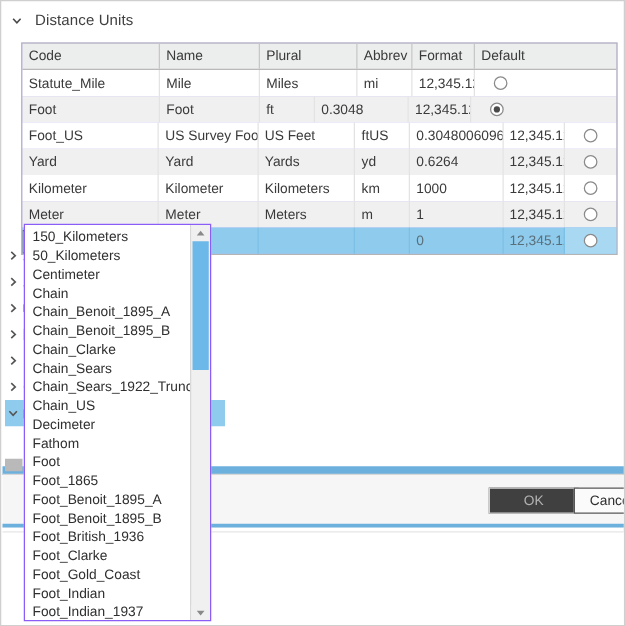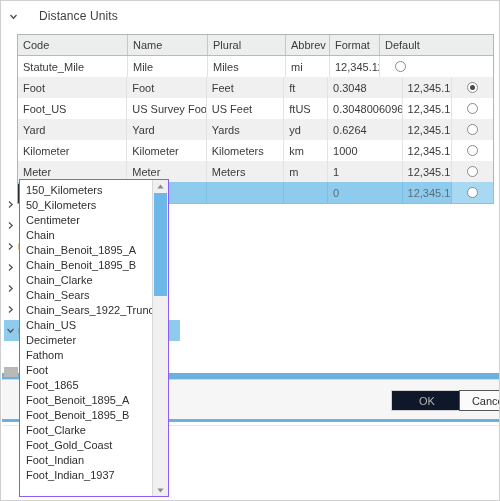--- a/index.html
+++ b/index.html
@@ -28,21 +28,21 @@
   }
 
   
   .section-header {
     position: absolute;
     left: 8px;
     top: 6px;
     height: 18px;
     display: flex;
     align-items: center;
-    gap: 21px;
+    gap: 10px;
   }
   .chev {
     width: 9px;
     height: 9px;
     position: relative;
     flex: none;
   }
   .chev svg { display: block; }
   .section-title {
     font-size: 12px;
@@ -276,21 +276,21 @@
     display: flex;
     align-items: center;
     justify-content: center;
     background: #f4f4f4;
   }
   .btn-ok {
     left: 389px;
     width: 72px;
     border: 1px solid #d2d2d2;
     color: #b2b2b2;
-    background: #0f172a;
+    background: #404040;
   }
   .btn-cancel {
     left: 457px;
     width: 60px;
     border: 1px solid #575757;
     color: #2f2f2f;
     background: #fbfbfb;
   }
 
   .bottom-area {
@@ -347,21 +347,20 @@
       <div class="cell c-abbrev">mi</div>
       <div class="cell c-format">12,345.12</div>
       <div class="cell c-default">
           <span class="radio"></span>
         </div>
     </div>
 
     <div class="grid-row row-even">
       <div class="cell c-code">Foot</div>
       <div class="cell c-name">Foot</div>
-      <div class="cell c-plural">Feet</div>
       <div class="cell c-abbrev">ft</div>
       <div class="cell c-meters">0.3048</div>
       <div class="cell c-format">12,345.12</div>
       <div class="cell c-default">
           <span class="radio on"></span>
         </div>
     </div>
 
     <div class="grid-row row-odd">
       <div class="cell c-code">Foot_US</div>
@@ -534,20 +533,21 @@
       <div class="dd-item">Chain_Clarke</div>
       <div class="dd-item">Chain_Sears</div>
       <div class="dd-item">Chain_Sears_1922_Truncated</div>
       <div class="dd-item">Chain_US</div>
       <div class="dd-item">Decimeter</div>
       <div class="dd-item">Fathom</div>
       <div class="dd-item">Foot</div>
       <div class="dd-item">Foot_1865</div>
       <div class="dd-item">Foot_Benoit_1895_A</div>
       <div class="dd-item">Foot_Benoit_1895_B</div>
+      <div class="dd-item">Foot_British_1936</div>
       <div class="dd-item">Foot_Clarke</div>
       <div class="dd-item">Foot_Gold_Coast</div>
       <div class="dd-item">Foot_Indian</div>
       <div class="dd-item">Foot_Indian_1937</div>
     </div>
     <div class="dd-scroll">
       <div class="dd-arrow up">
         <svg width="7" height="5" viewBox="0 0 7 5">
             <path d="M3.5 0.6 L6.6 4.4 L0.4 4.4 Z" fill="#8a8a8a"></path>
           </svg>

